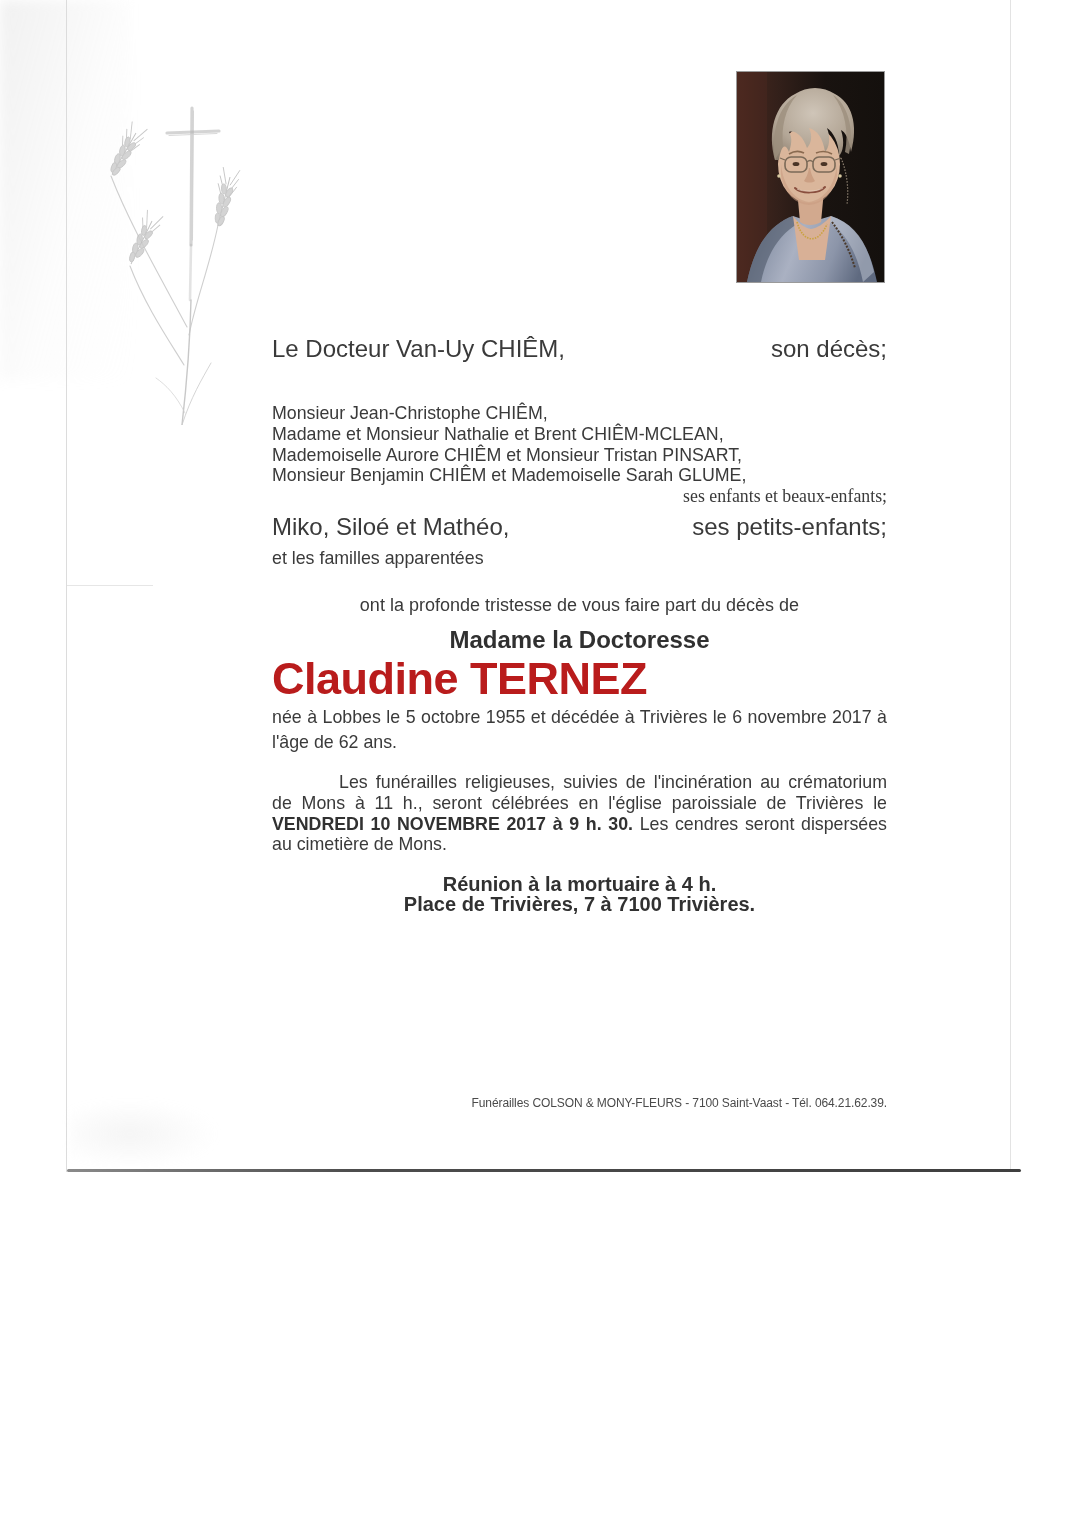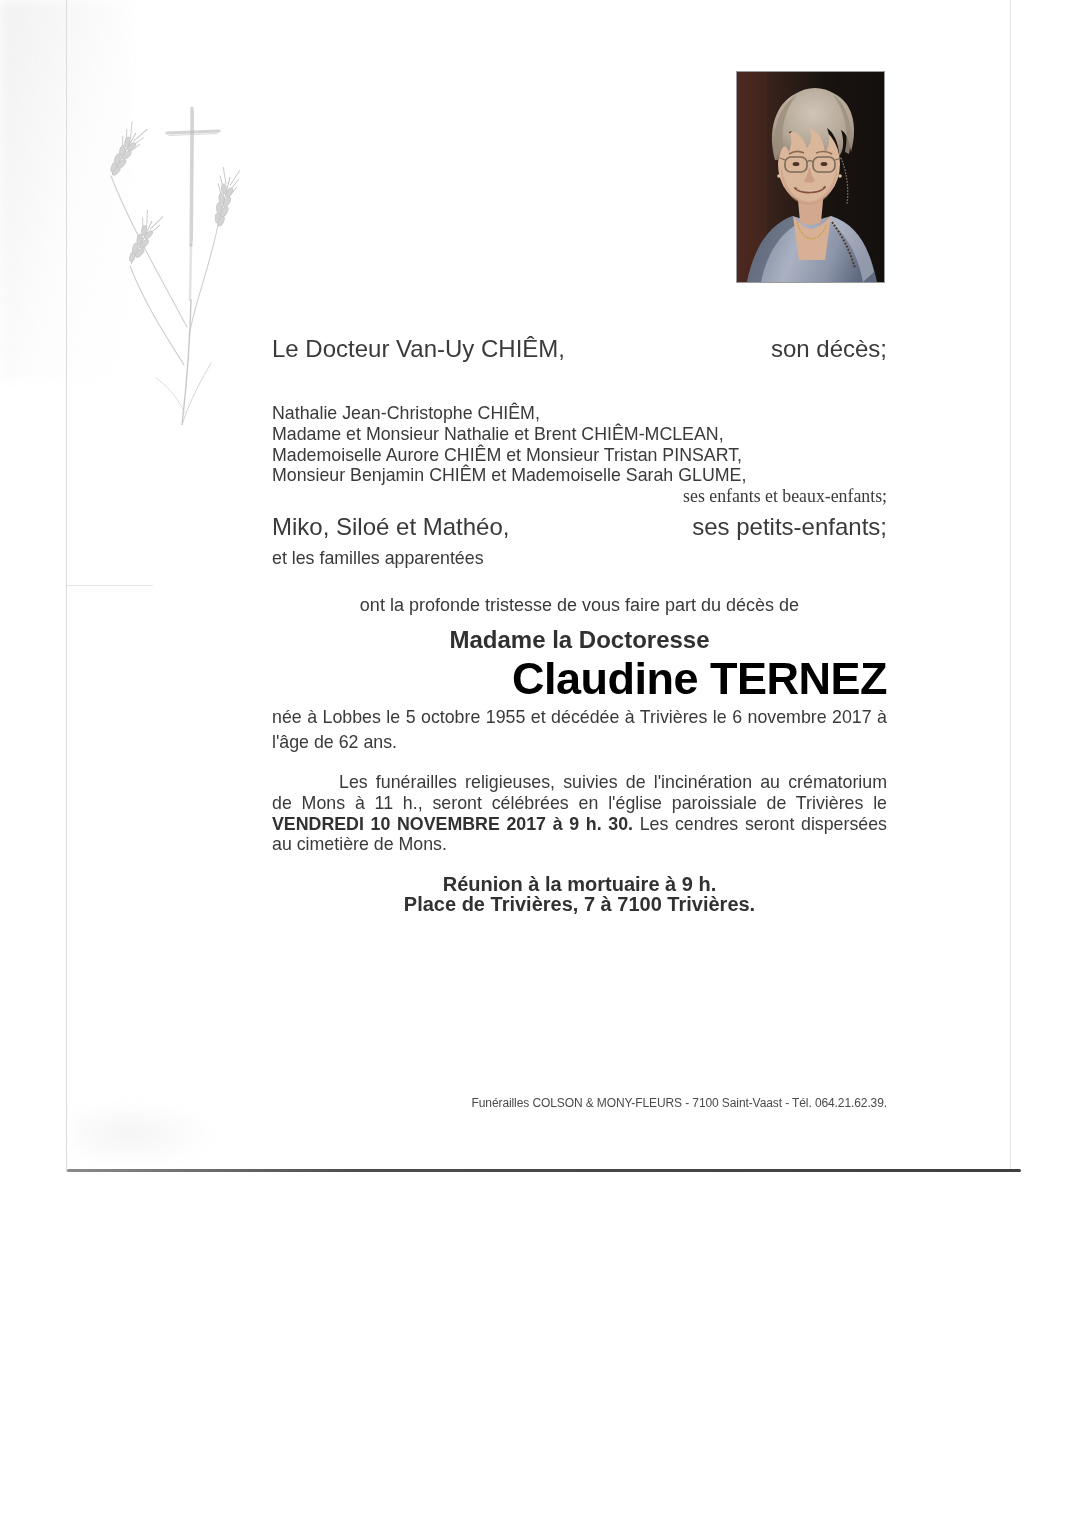--- a/index.html
+++ b/index.html
@@ -27,21 +27,21 @@
   .artwork{position:absolute;left:90px;top:95px;width:170px;height:330px;}
   
   .photo{position:absolute;left:737px;top:72px;width:147px;height:210px;outline:1px solid #9a9a9a;}
   
   .col{position:absolute;left:272px;width:615px;}
   .row2{display:flex;justify-content:space-between;font-size:24px;line-height:20.8px;}
   .block{font-size:17.8px;line-height:20.8px;}
   .right-align{text-align:right;font-family:Liberation Serif, serif;}
   .announce{font-size:18px;line-height:22px;text-align:center;}
   .dec-title{font-size:24px;font-weight:bold;color:#303030;text-align:center;line-height:26px;}
-  .dec-name{font-size:45px;font-weight:bold;color:#000000;text-align:right;line-height:50px;letter-spacing:-0.5px;}
+  .dec-name{font-size:45px;font-weight:bold;color:#b91c1c;text-align:left;line-height:50px;letter-spacing:-0.5px;}
   .justified{text-align:justify;}
   .para-indent{text-indent:67px;}
   .bold{font-weight:bold;color:#313131;}
   .meeting{font-size:20px;font-weight:bold;color:#313131;line-height:19.5px;text-align:center;}
   .meeting div{margin:0;}
   .footerline{font-size:12px;letter-spacing:-0.1px;color:#4a4a4a;text-align:right;}
 </style>
 </head>
 <body>
 
@@ -194,21 +194,21 @@
     <circle cx="103" cy="104" r="1.8" fill="#d8c9a0"></circle>
   </svg>
 
   <div class="col row2" style="top:339px;">
     <span>Le Docteur Van-Uy CHIÊM,</span>
     <span>son décès;</span>
   </div>
 
 
   <div class="col block" style="top:403px;">
-    <div>Nathalie Jean-Christophe CHIÊM,</div>
+    <div>Monsieur Jean-Christophe CHIÊM,</div>
     <div>Madame et Monsieur Nathalie et Brent CHIÊM-MCLEAN,</div>
     <div>Mademoiselle Aurore CHIÊM et Monsieur Tristan PINSART,</div>
     <div>Monsieur Benjamin CHIÊM et Mademoiselle Sarah GLUME,</div>
     <div class="right-align">ses enfants et beaux-enfants;</div>
   </div>
 
   <div class="col row2" style="top:517px;">
     <span>Miko, Siloé et Mathéo,</span>
     <span>ses petits-enfants;</span>
   </div>
@@ -220,19 +220,19 @@
   <div class="col dec-title" style="top:627px;">Madame la Doctoresse</div>
   <div class="col dec-name" style="top:654px;">Claudine TERNEZ</div>
 
   <div class="col block justified" style="top:705px;line-height:25px;">née à Lobbes le 5 octobre 1955 et décédée à Trivières le 6 novembre 2017 à l'âge de 62 ans.</div>
 
   <div class="col block justified para-indent" style="top:772px;">
     <span>Les funérailles religieuses, suivies de l'incinération au crématorium de Mons à 11 h., seront célébrées en l'église paroissiale de Trivières le </span><span class="bold">VENDREDI 10 NOVEMBRE 2017 à 9 h. 30.</span><span> Les cendres seront dispersées au cimetière de Mons.</span>
   </div>
 
   <div class="col meeting" style="top:875px;">
-    <div>Réunion à la mortuaire à 9 h.</div>
+    <div>Réunion à la mortuaire à 4 h.</div>
     <div>Place de Trivières, 7 à 7100 Trivières.</div>
   </div>
 
   <div class="col footerline" style="top:1096px;">Funérailles COLSON &amp; MONY-FLEURS - 7100 Saint-Vaast - Tél. 064.21.62.39.</div>
 
 </div>
 
 </body></html>

